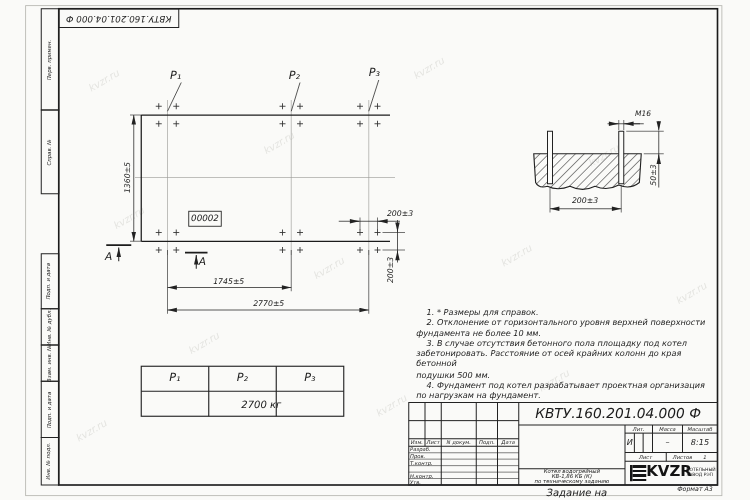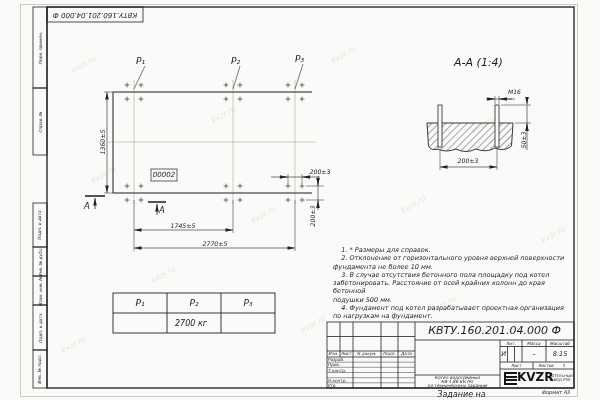--- a/index.html
+++ b/index.html
@@ -208,38 +208,37 @@
   <span class="t" style="left:295px;top:54px;font-size:9px;">Р₃</span>
   <div class="t ctr" style="left:151px;top:169px;width:26px;height:12px;line-height:12px;font-size:7px;">00002</div>
   <span class="t" style="left:84px;top:201px;font-size:8.5px;">А</span>
   <span class="t" style="left:159px;top:205px;font-size:8.5px;">А</span>
   <div class="t ctr r90" style="left:83px;top:137px;width:40px;height:10px;line-height:10px;font-size:6.2px;">1360±5</div>
   <div class="t ctr" style="left:163px;top:222px;width:40px;font-size:6.2px;">1745±5</div>
   <div class="t ctr" style="left:195px;top:240px;width:40px;font-size:6.2px;">2770±5</div>
   <div class="t ctr" style="left:301px;top:168px;width:38px;font-size:6.2px;">200±3</div>
   <div class="t ctr r90" style="left:293px;top:211px;width:40px;height:10px;line-height:10px;font-size:6.2px;">200±3</div>
 
-  <div class="t ctr" style="left:436px;top:56px;width:85px;font-size:11px;">А-А (1:4)</div>
   <span class="t" style="left:508px;top:88px;font-size:6px;">М16</span>
   <div class="t ctr r90" style="left:504px;top:135px;width:40px;height:10px;line-height:10px;font-size:6.2px;">50±3</div>
   <div class="t ctr" style="left:448px;top:157px;width:40px;font-size:6.2px;">200±3</div>
 
   <div class="t pre" style="left:333px;top:246px;width:243px;font-size:6.5px;line-height:8.3px;white-space:pre-line;">&nbsp;&nbsp;&nbsp;&nbsp;1. * Размеры для справок.
 &nbsp;&nbsp;&nbsp;&nbsp;2. Отклонение от горизонтального уровня верхней поверхности
 фундамента не более 10 мм.
 &nbsp;&nbsp;&nbsp;&nbsp;3. В случае отсутствия бетонного пола площадку под котел
 забетонировать. Расстояние от осей крайних колонн до края бетонной
 подушки 500 мм.
 &nbsp;&nbsp;&nbsp;&nbsp;4. Фундамент под котел разрабатывает проектная организация
 по нагрузкам на фундамент.</div>
 
   <div class="t ctr" style="left:113px;top:294px;width:54px;height:19px;line-height:19px;font-size:9px;">Р₁</div>
   <div class="t ctr" style="left:167px;top:294px;width:54px;height:19px;line-height:19px;font-size:9px;">Р₂</div>
   <div class="t ctr" style="left:221px;top:294px;width:54px;height:19px;line-height:19px;font-size:9px;">Р₃</div>
-  <div class="t ctr" style="left:164px;top:314px;width:54px;height:36px;line-height:19px;font-size:8px;">2700 кг</div>
+  <div class="t ctr" style="left:182px;top:314px;width:54px;height:36px;line-height:19px;font-size:8px;">2700 кг</div>
 
   <div class="t ctr" style="left:415px;top:323px;width:159px;height:16px;line-height:16px;font-size:11px;">КВТУ.160.201.04.000 Ф</div>
 
   <div class="t ctr" style="left:327px;top:351px;width:13px;height:6px;line-height:6px;font-size:4.2px;">Изм.</div>
   <div class="t ctr" style="left:340px;top:351px;width:13px;height:6px;line-height:6px;font-size:4.2px;">Лист</div>
   <div class="t ctr" style="left:353px;top:351px;width:28px;height:6px;line-height:6px;font-size:4.2px;">N докум.</div>
   <div class="t ctr" style="left:381px;top:351px;width:17px;height:6px;line-height:6px;font-size:4.2px;">Подп.</div>
   <div class="t ctr" style="left:398px;top:351px;width:17px;height:6px;line-height:6px;font-size:4.2px;">Дата</div>
 
   <div class="t" style="left:328px;top:357.3px;width:25px;height:5.2px;line-height:5.2px;font-size:4.2px;">Разраб.</div>

